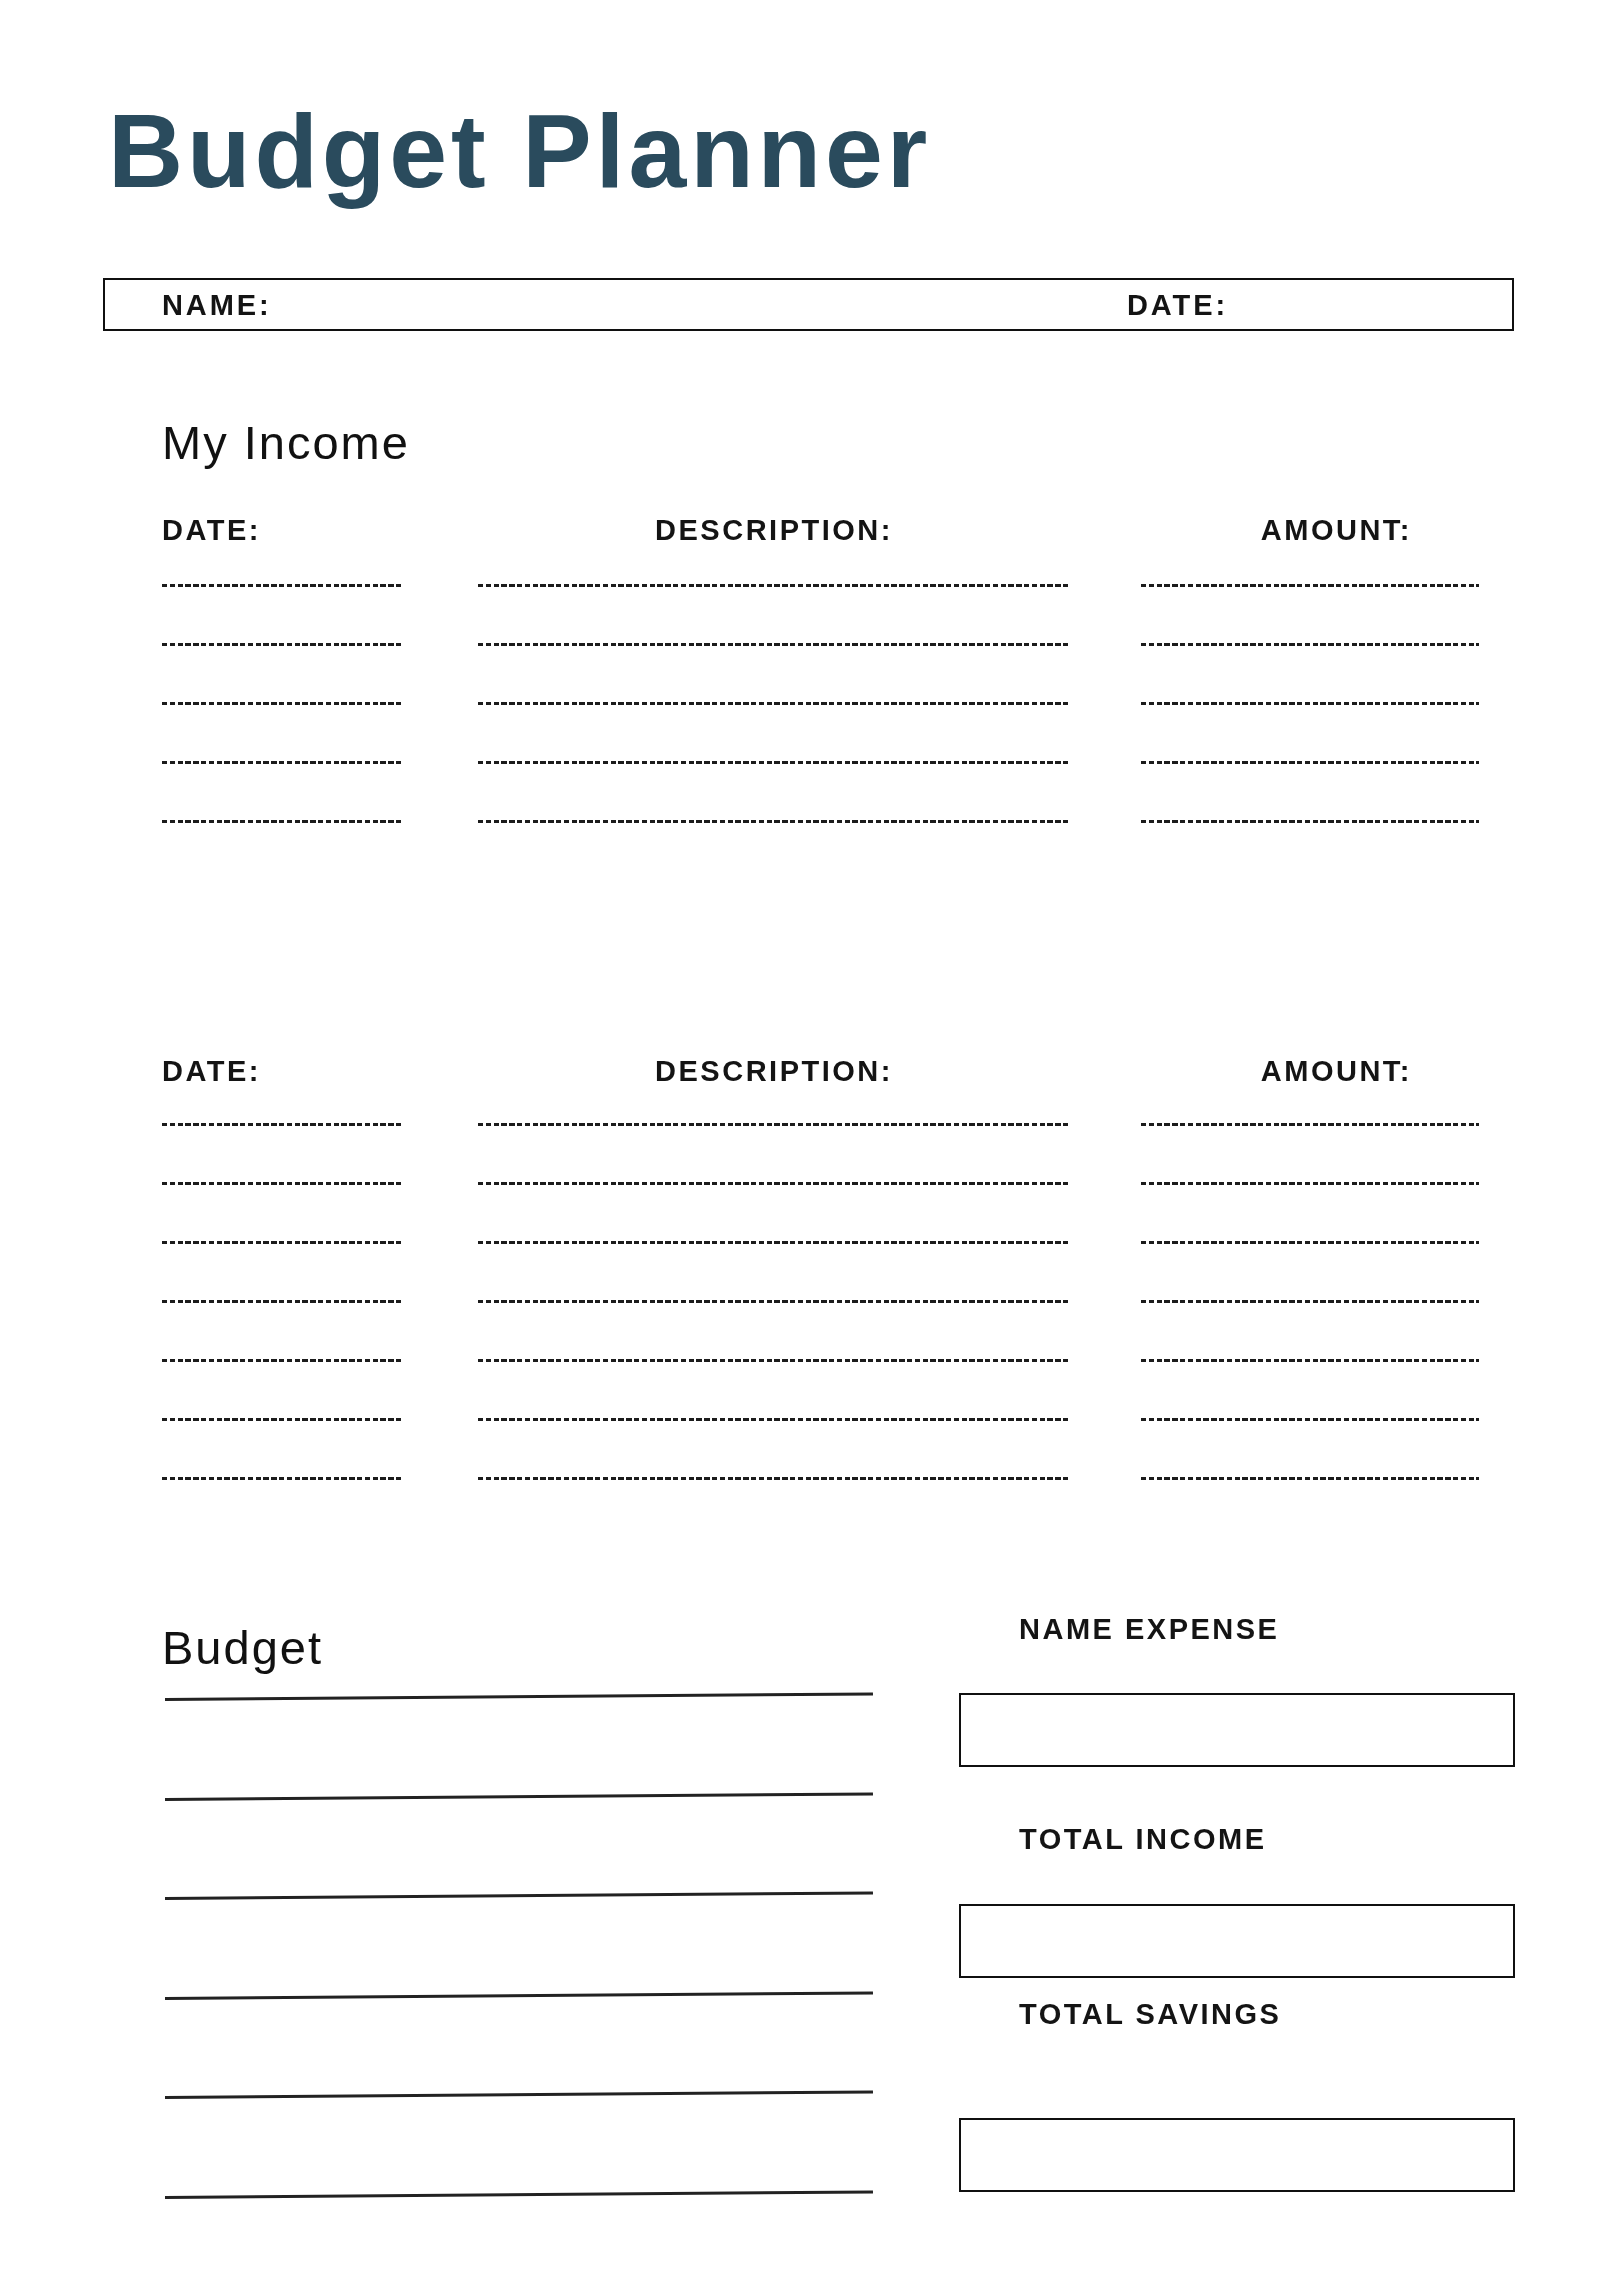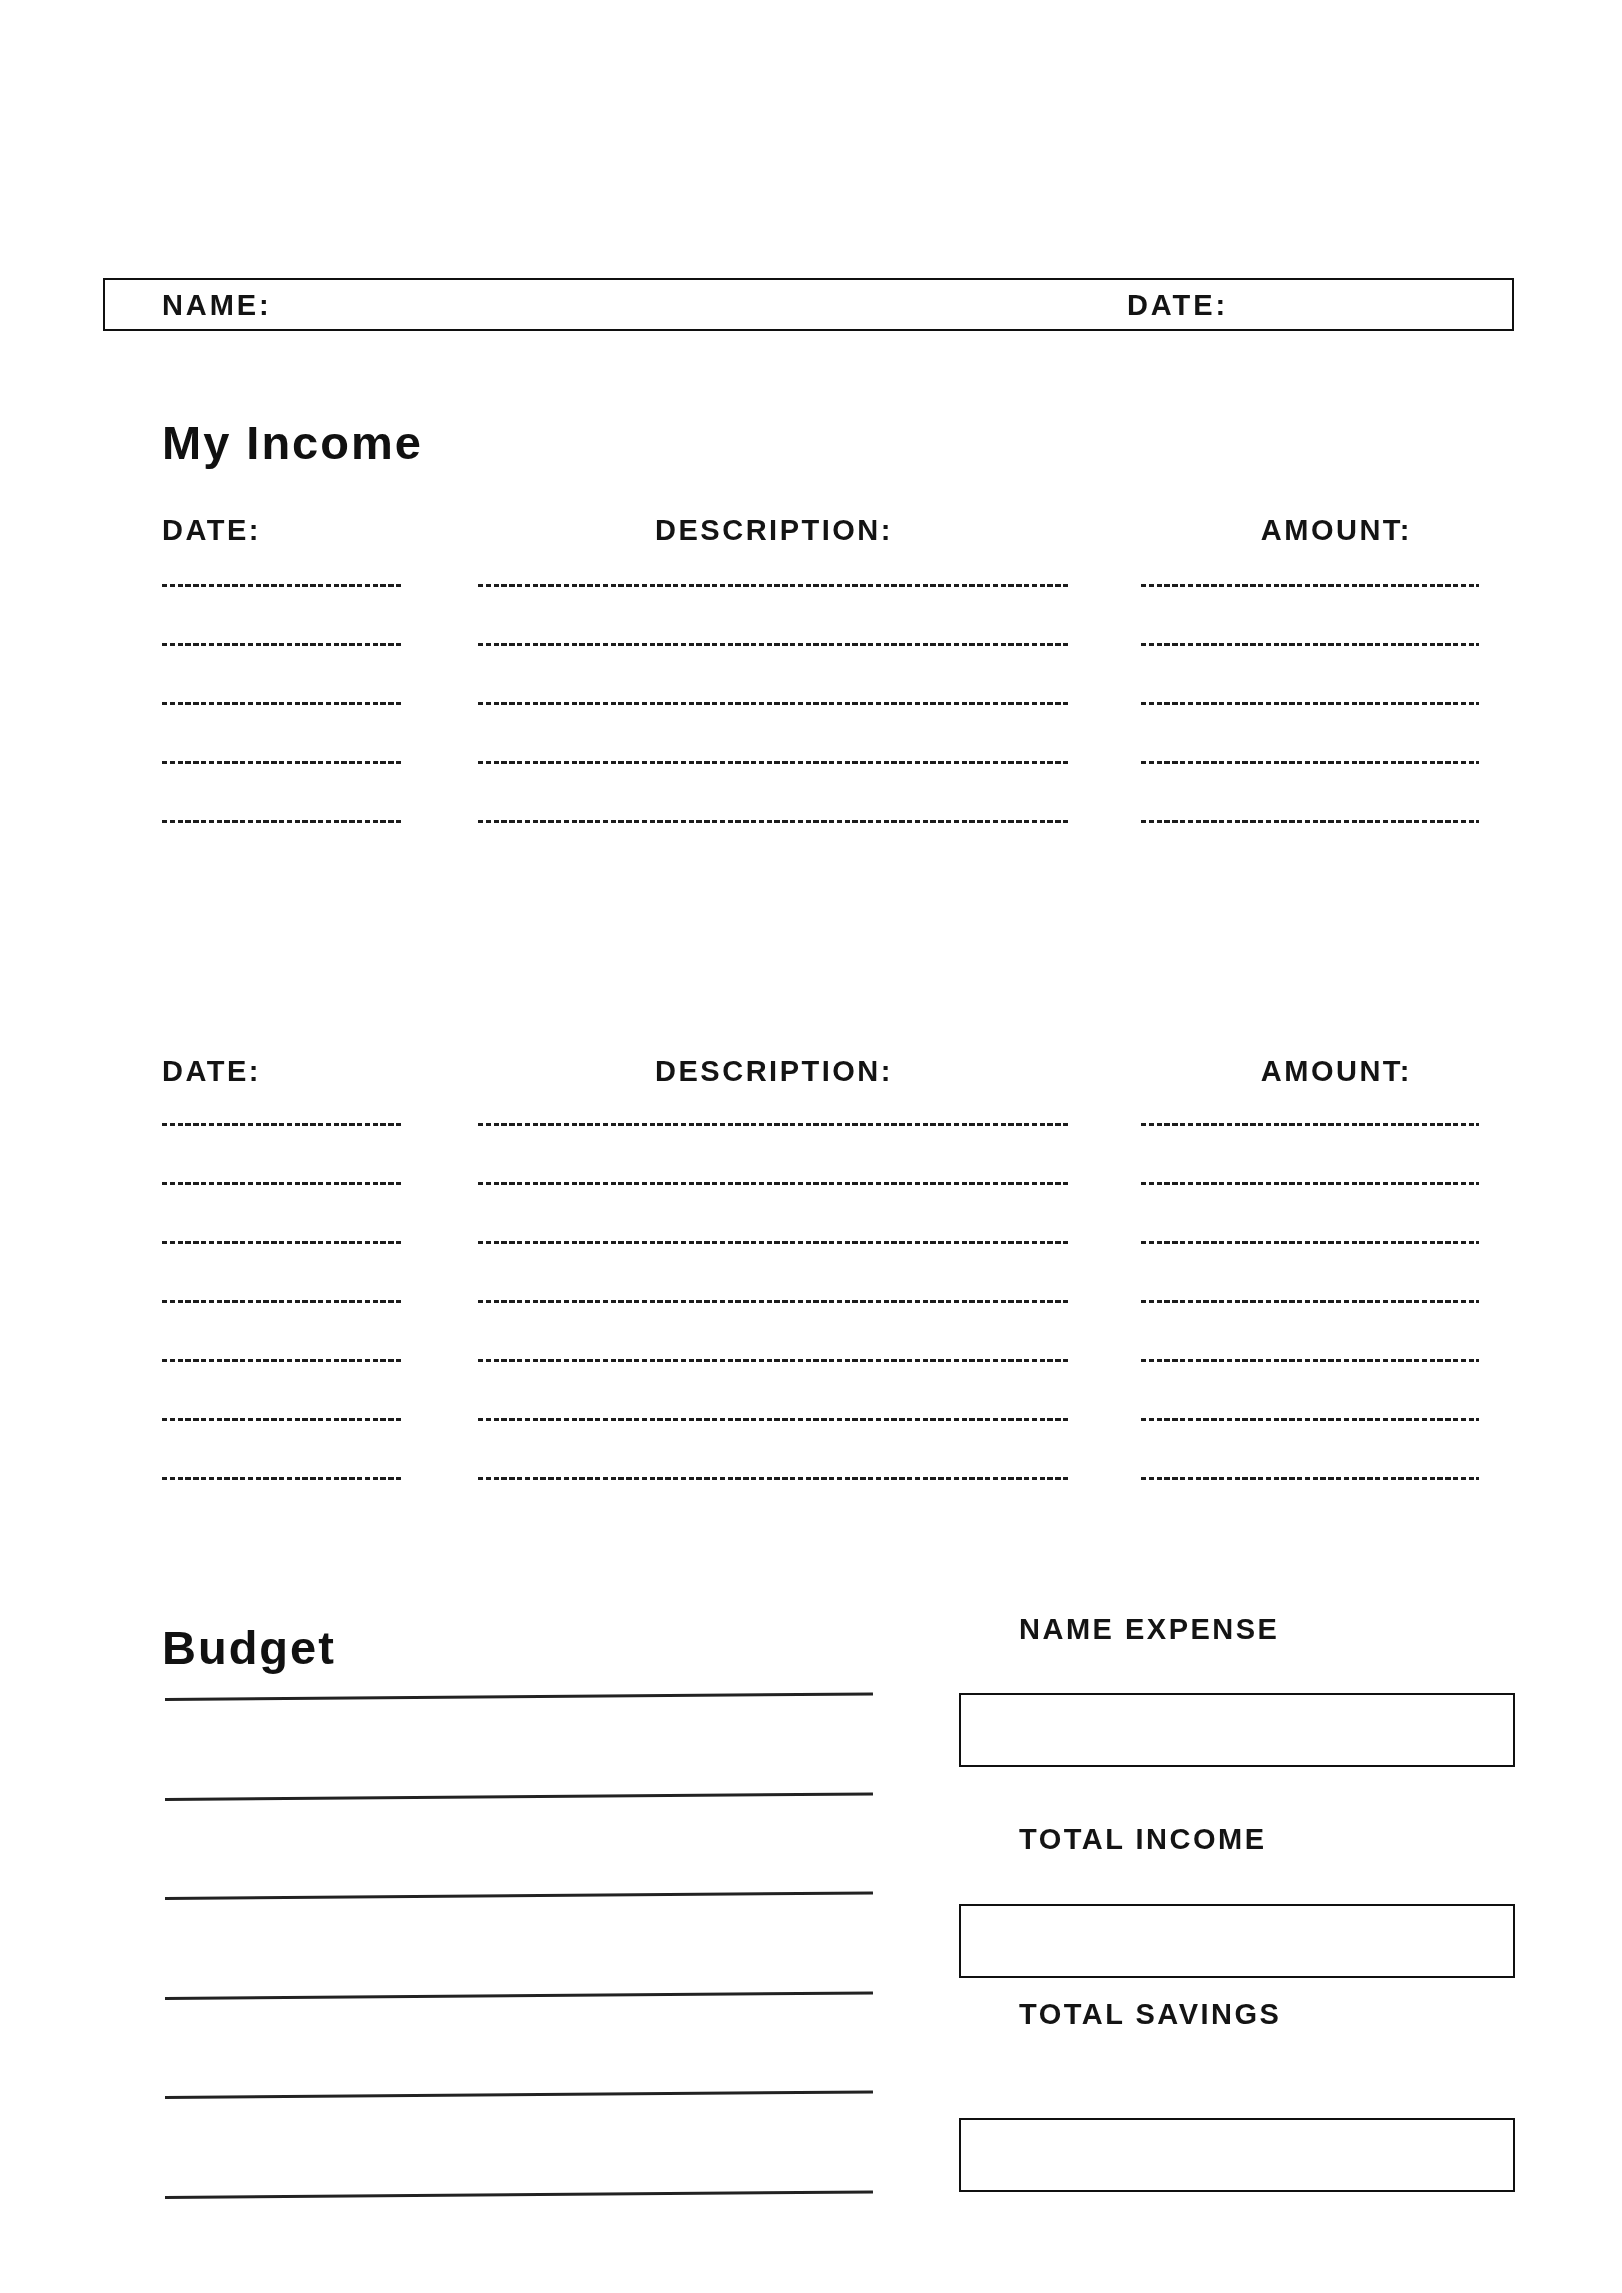--- a/index.html
+++ b/index.html
@@ -56,21 +56,21 @@
     height:51px;
   }
   .name-fill{left:196px;width:745px;}
   .date-fill{left:1157px;width:235px;}
   
   .section-heading{
     position:absolute;
     left:162px;
     margin:0;
     font-size:47px;
-    font-weight:700;
+    font-weight:400;
     letter-spacing:2px;
     color:#111111;
     line-height:1.15;
     white-space:nowrap;
     text-align:center;
   }
   .income-heading{top:416px;}
   .expense-heading{top:963px;}
   .notes-heading{top:1621px;}
   
@@ -156,20 +156,21 @@
   }
   .total-expense-box{top:1693px;}
   .total-income-box{top:1904px;}
   .total-savings-box{top:2118px;}
 </style>
 </head>
 <body>
 
 <div class="page">
 
+  <h1 class="title">Budget Planner</h1>
 
   <div class="name-date-box">
     <span class="label nd-name">NAME:</span>
     <span class="fill-area name-fill"></span>
     <span class="label nd-date">DATE:</span>
     <span class="fill-area date-fill"></span>
   </div>
 
   <h2 class="section-heading income-heading">My Income</h2>
   <div class="cols income-cols">

